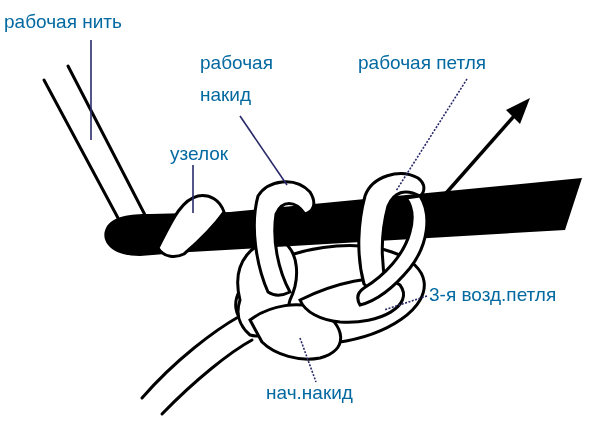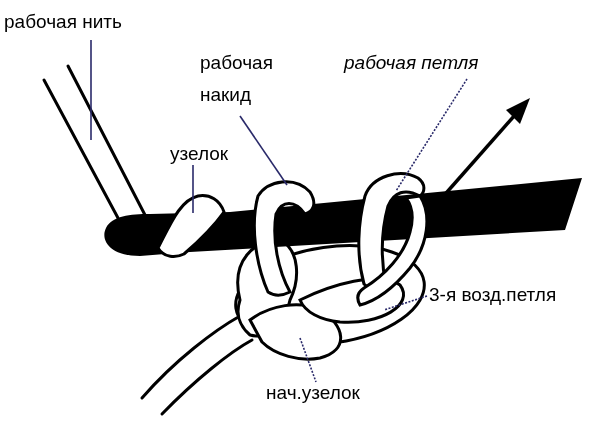--- a/index.html
+++ b/index.html
@@ -1,18 +1,18 @@
 <!DOCTYPE html>
 <html><head>
   <meta charset="utf-8">
   <style>
     html, body { margin: 0; padding: 0; background: #ffffff; }
     body { width: 600px; height: 426px; position: relative; overflow: hidden; font-family: "Liberation Sans", sans-serif; }
     #diagram { position: absolute; left: 0; top: 0; width: 600px; height: 426px; }
-    .label { position: absolute; color: #000000; font-family: "Liberation Sans", sans-serif; font-size: 19px; line-height: 21px; white-space: nowrap; }
+    .label { position: absolute; color: #0369a1; font-family: "Liberation Sans", sans-serif; font-size: 19px; line-height: 21px; white-space: nowrap; }
   </style>
 </head>
 <body>
 
 <svg id="diagram" viewBox="0 0 600 426" xmlns="http://www.w3.org/2000/svg">
 
   <g fill="none" stroke="#000" stroke-width="3" stroke-linecap="round">
     <line x1="44" y1="80" x2="118" y2="218"></line>
     <line x1="68" y1="66" x2="145" y2="215"></line>
   </g>
@@ -57,16 +57,16 @@
     <line x1="240" y1="116" x2="287" y2="185"></line>
     <line x1="467" y1="79" x2="396" y2="191" stroke-dasharray="2,1.5"></line>
     <line x1="427" y1="296" x2="384" y2="310" stroke-dasharray="2,1.5"></line>
     <line x1="300" y1="338" x2="316" y2="382" stroke-dasharray="2,1.5"></line>
   </g>
 </svg>
 
 <div class="label" style="left:4px; top:11px;">рабочая нить</div>
 <div class="label" style="left:200px; top:52px;">рабочая</div>
 <div class="label" style="left:200px; top:84px;">накид</div>
-<div class="label" style="left:344px; top:52px;font-style:italic;">рабочая петля</div>
+<div class="label" style="left:358px; top:52px;">рабочая петля</div>
 <div class="label" style="left:170px; top:143px;">узелок</div>
 <div class="label" style="left:429px; top:284px;">3-я возд.петля</div>
-<div class="label" style="left:266px; top:382px;">нач.узелок</div>
+<div class="label" style="left:266px; top:382px;">нач.накид</div>
 
 </body></html>

